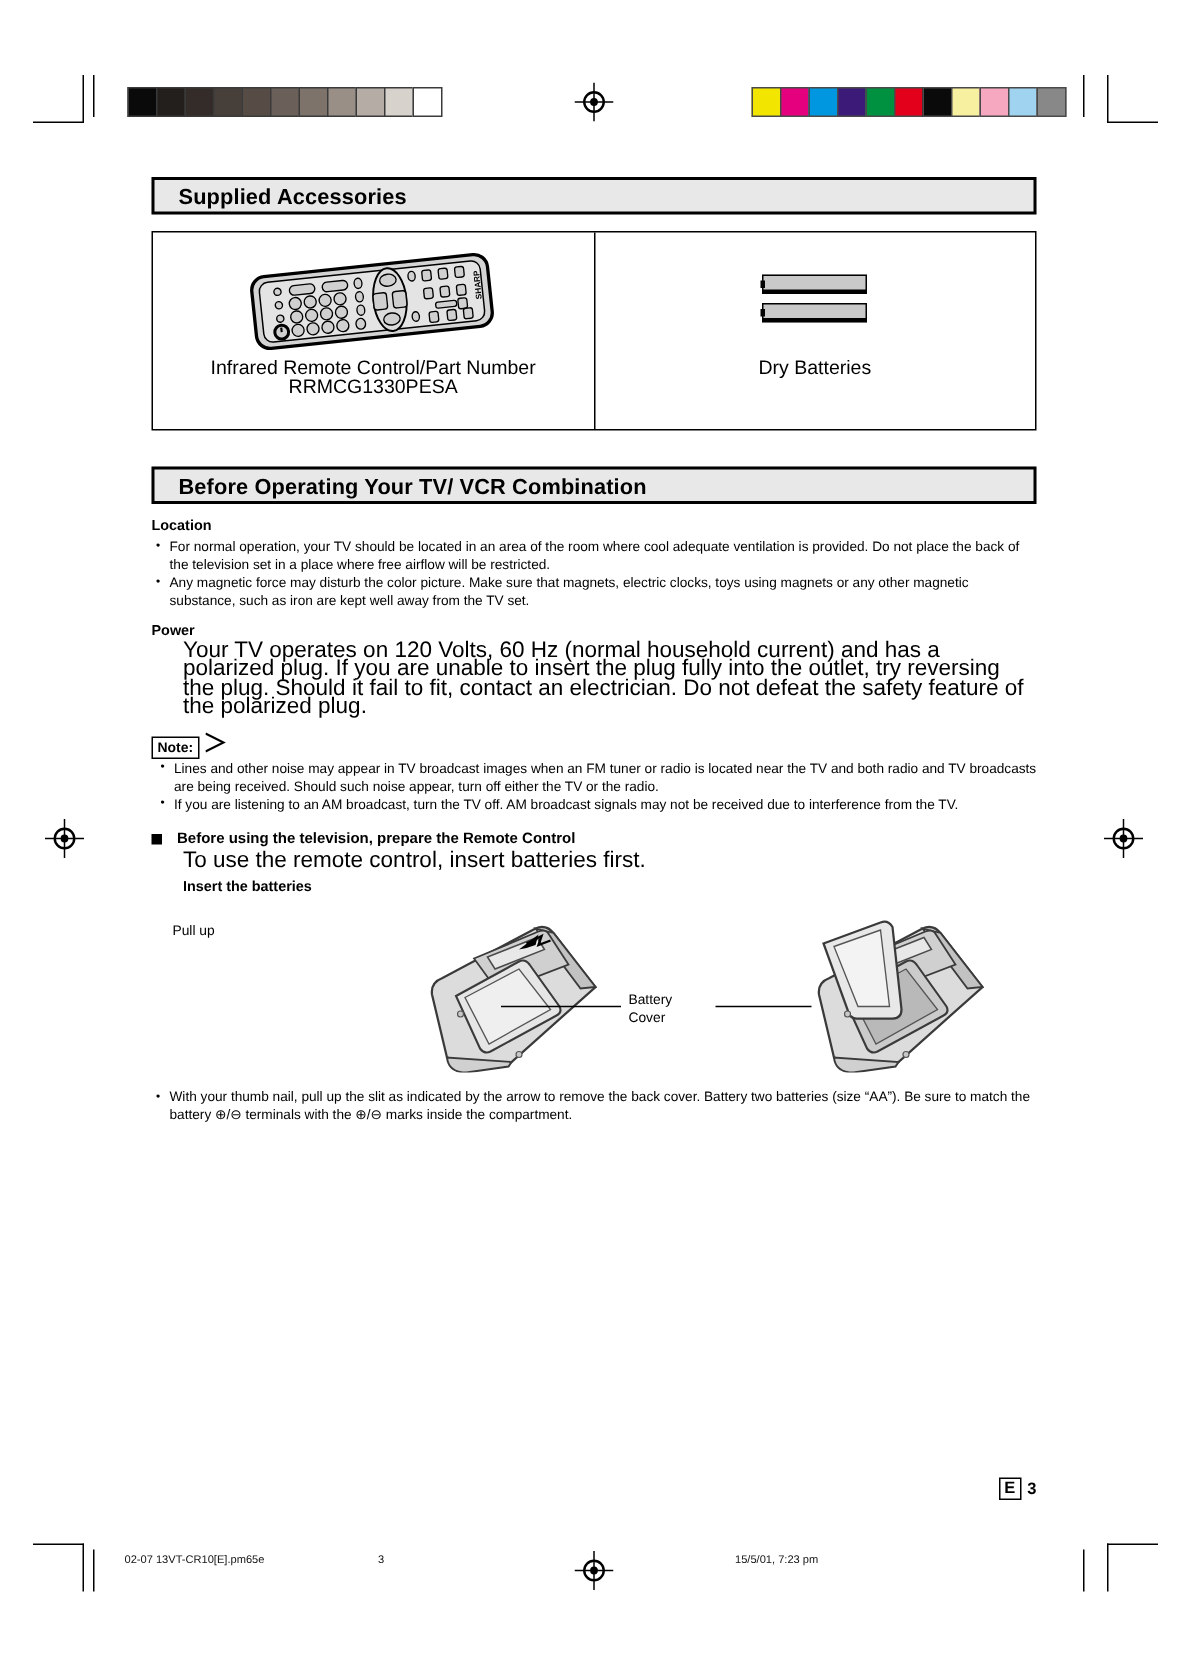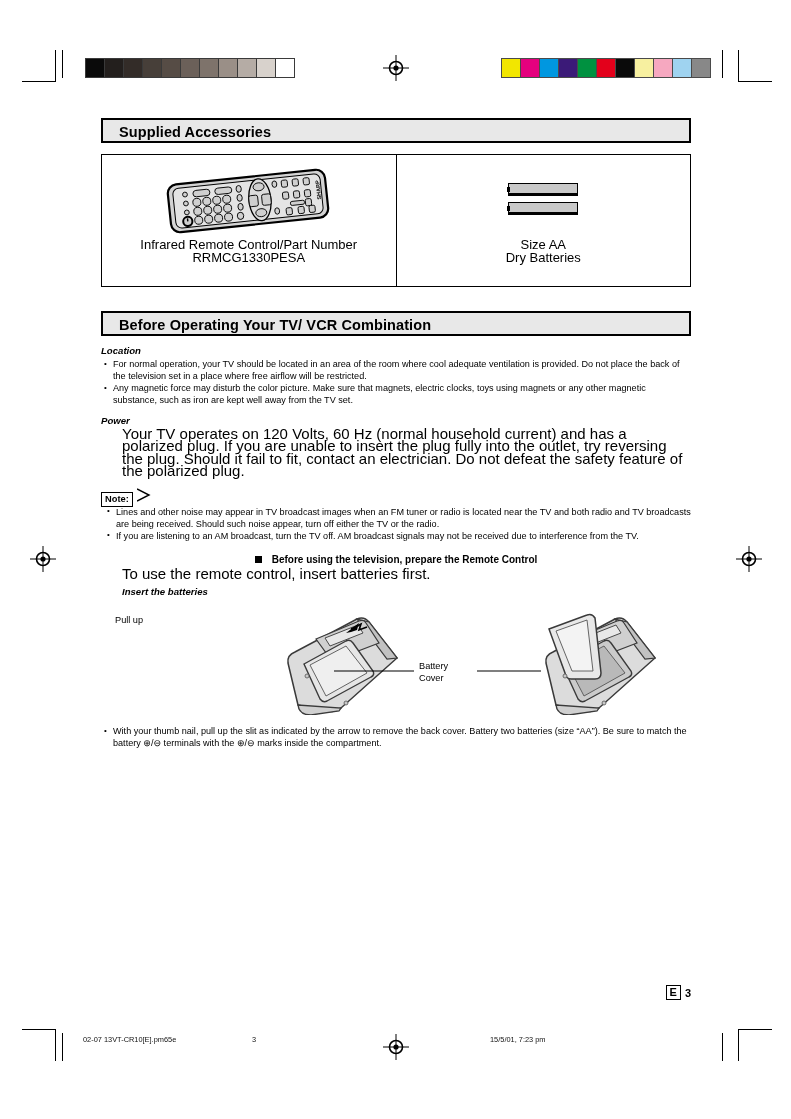--- a/index.html
+++ b/index.html
@@ -121,21 +121,20 @@
     width: 3px;
     height: 5px;
     background: #000;
   }
 
   
   .sub-head {
     font-size: 9.6px;
     font-weight: bold;
     margin: 9px 0 2px 0;
-    font-style: italic;
   }
   ul.bullets {
     list-style: none;
     margin: 0;
     padding: 0;
   }
   ul.bullets > li {
     position: relative;
     padding-left: 12px;
     font-size: 9.1px;
@@ -176,21 +175,20 @@
     left: 36px;
     top: 0px;
   }
 
   
   .sq-head {
     display: flex;
     align-items: center;
     margin-top: 12px;
     margin-bottom: 3px;
-    justify-content: center;
   }
   .sq-mark {
     width: 7px;
     height: 7px;
     background: #000;
     margin-right: 10px;
     flex: 0 0 auto;
   }
   .sq-head .txt {
     font-size: 10px;
@@ -396,21 +394,20 @@
     </div>
 
     <div class="acc-cell">
       <div class="acc-art" style="top:8px;">
         <div class="battery-stack">
           <div class="battery"></div>
           <div class="battery"></div>
         </div>
       </div>
       <div class="acc-caption" style="top:84px;">
-        <div>Size AA</div>
         <div>Dry Batteries</div>
       </div>
     </div>
   </div>
 
   <div class="section-head" style="margin-top:24px;">Before Operating Your TV/ VCR Combination</div>
 
   <div class="sub-head">Location</div>
   <ul class="bullets">
     <li>For normal operation, your TV should be located in an area of the room where cool adequate ventilation is provided. Do not place the back of the television set in a place where free airflow will be restricted.</li>

